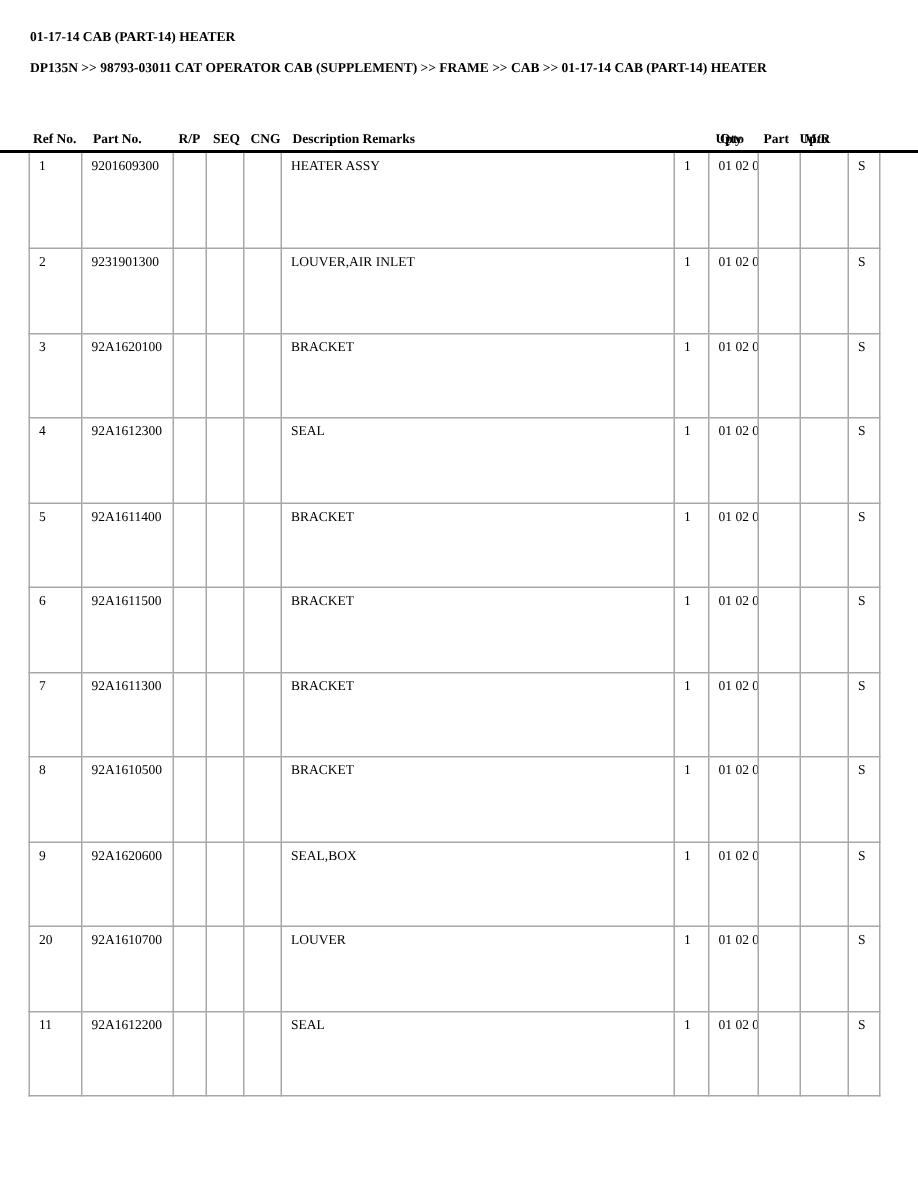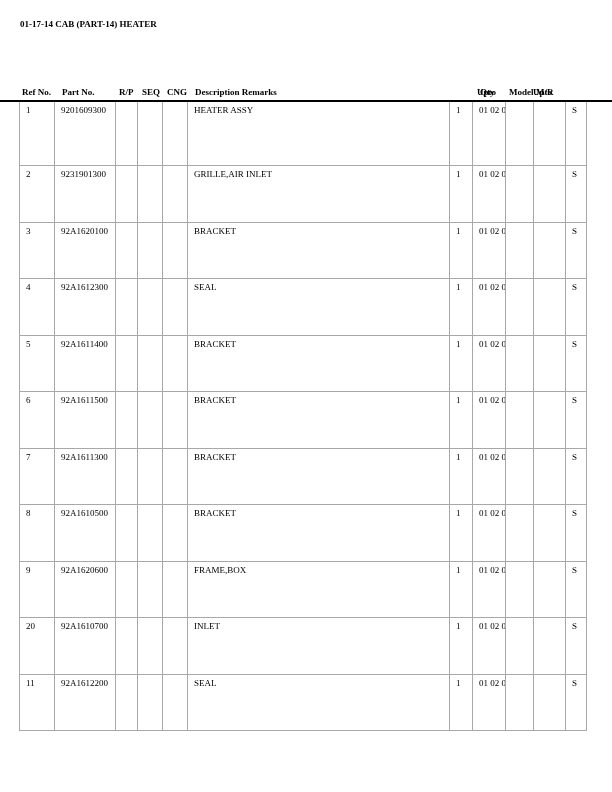--- a/index.html
+++ b/index.html
@@ -73,30 +73,31 @@
   td.c-model { padding-left: 6px; white-space: pre-line; }
   td.c-mr    { padding-left: 5px; }
 </style>
 </head>
 <body>
 
 <div class="page">
 
   <div class="doc-title">01-17-14 CAB (PART-14) HEATER</div>
 
+  <div class="breadcrumb">DP135N &gt;&gt; 98793-03011 CAT OPERATOR CAB (SUPPLEMENT) &gt;&gt; FRAME &gt;&gt; CAB &gt;&gt; 01-17-14 CAB (PART-14) HEATER</div>
 
   <div class="col-head" style="left:22px">Ref No.</div>
   <div class="col-head" style="left:62px">Part No.</div>
   <div class="col-head" style="left:119px">R/P</div>
   <div class="col-head" style="left:142px">SEQ</div>
   <div class="col-head" style="left:167px">CNG</div>
   <div class="col-head" style="left:195px">Description Remarks</div>
   <div class="col-head" style="left:480px">Qty</div>
   <div class="col-head" style="left:477px">Upto</div>
-  <div class="col-head" style="left:509px">Model</div>
+  <div class="col-head" style="left:509px">Part</div>
   <div class="col-head" style="left:533px">Upto</div>
   <div class="col-head" style="left:536px">M/R</div>
 
   <div class="thick-rule"></div>
 
   <table class="parts">
     <colgroup>
       <col style="width:35px">
       <col style="width:61px">
       <col style="width:22px">
@@ -126,21 +127,21 @@
     <td class="c-from"></td>
     <td class="c-upto"></td>
     <td class="c-mr">S</td>
   </tr>
         <tr>
     <td class="c-ref">2</td>
     <td class="c-part">9231901300</td>
     <td class="c-rp"></td>
     <td class="c-seq"></td>
     <td class="c-cng"></td>
-    <td class="c-desc">GRILLE,AIR INLET</td>
+    <td class="c-desc">LOUVER,AIR INLET</td>
     <td class="c-qty">1</td>
     <td class="c-model">01
 02
 03
 04
 05</td>
     <td class="c-from"></td>
     <td class="c-upto"></td>
     <td class="c-mr">S</td>
   </tr>
@@ -245,38 +246,38 @@
     <td class="c-from"></td>
     <td class="c-upto"></td>
     <td class="c-mr">S</td>
   </tr>
         <tr>
     <td class="c-ref">9</td>
     <td class="c-part">92A1620600</td>
     <td class="c-rp"></td>
     <td class="c-seq"></td>
     <td class="c-cng"></td>
-    <td class="c-desc">FRAME,BOX</td>
+    <td class="c-desc">SEAL,BOX</td>
     <td class="c-qty">1</td>
     <td class="c-model">01
 02
 03
 04
 05</td>
     <td class="c-from"></td>
     <td class="c-upto"></td>
     <td class="c-mr">S</td>
   </tr>
         <tr>
     <td class="c-ref">20</td>
     <td class="c-part">92A1610700</td>
     <td class="c-rp"></td>
     <td class="c-seq"></td>
     <td class="c-cng"></td>
-    <td class="c-desc">INLET</td>
+    <td class="c-desc">LOUVER</td>
     <td class="c-qty">1</td>
     <td class="c-model">01
 02
 03
 04
 05</td>
     <td class="c-from"></td>
     <td class="c-upto"></td>
     <td class="c-mr">S</td>
   </tr>

